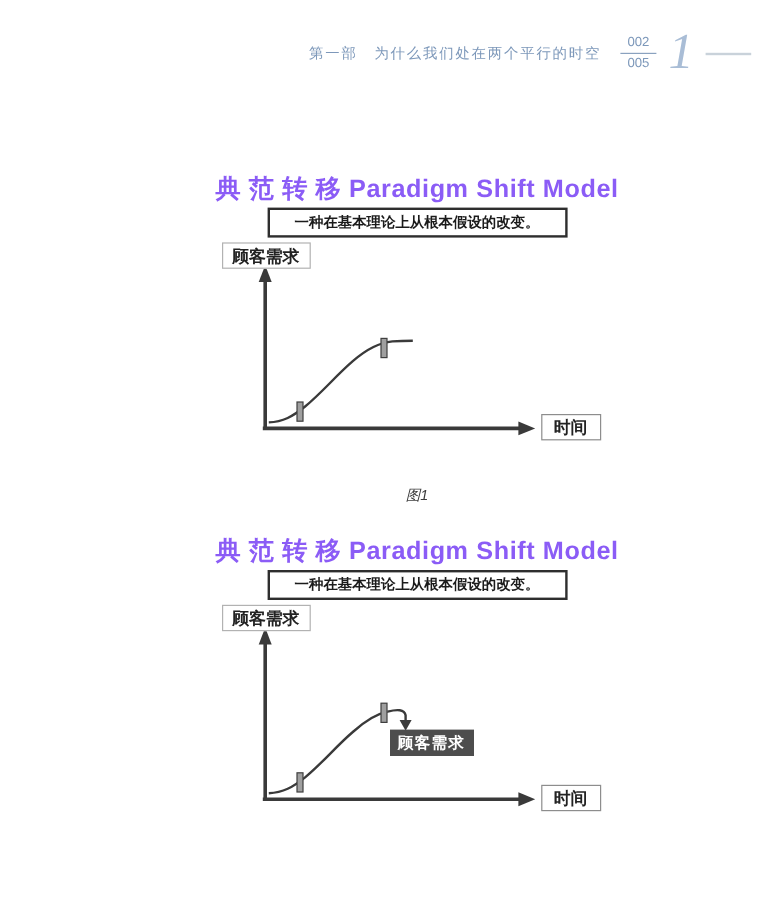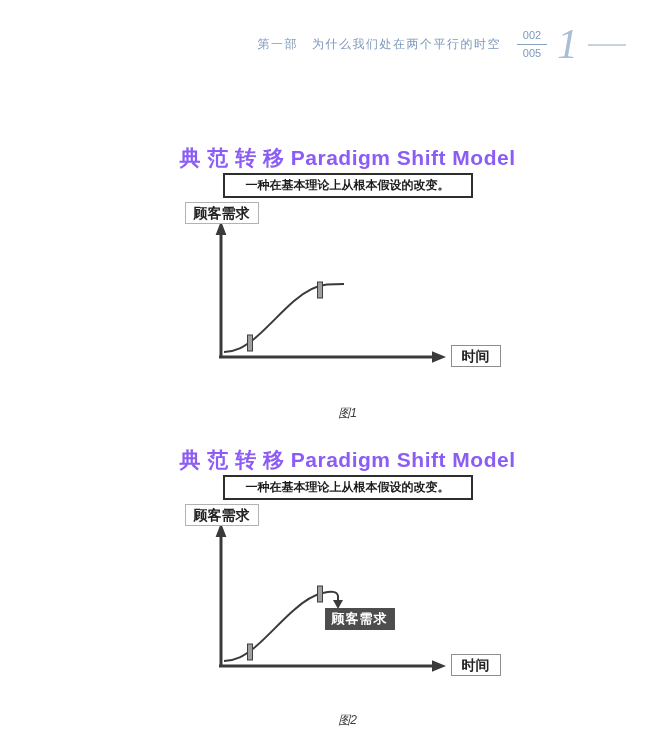--- a/index.html
+++ b/index.html
@@ -126,16 +126,15 @@
         <polygon points="150,96 160,96 155,105" fill="#3a3a3a"></polygon>
 
         <rect x="64.5" y="140" width="5" height="16" fill="#9f9f9f" stroke="#3f3f3f" stroke-width="1"></rect>
         <rect x="134.5" y="82" width="5" height="16" fill="#9f9f9f" stroke="#3f3f3f" stroke-width="1"></rect>
       </svg>
       <div class="axis-label y-label">顾客需求</div>
       <div class="axis-label x-label x-label--fig2">时间</div>
       <div class="annotation">顾客需求</div>
     </div>
 
-    <div class="caption">图2</div>
   </section>
 
 </div>
 
 </body></html>

